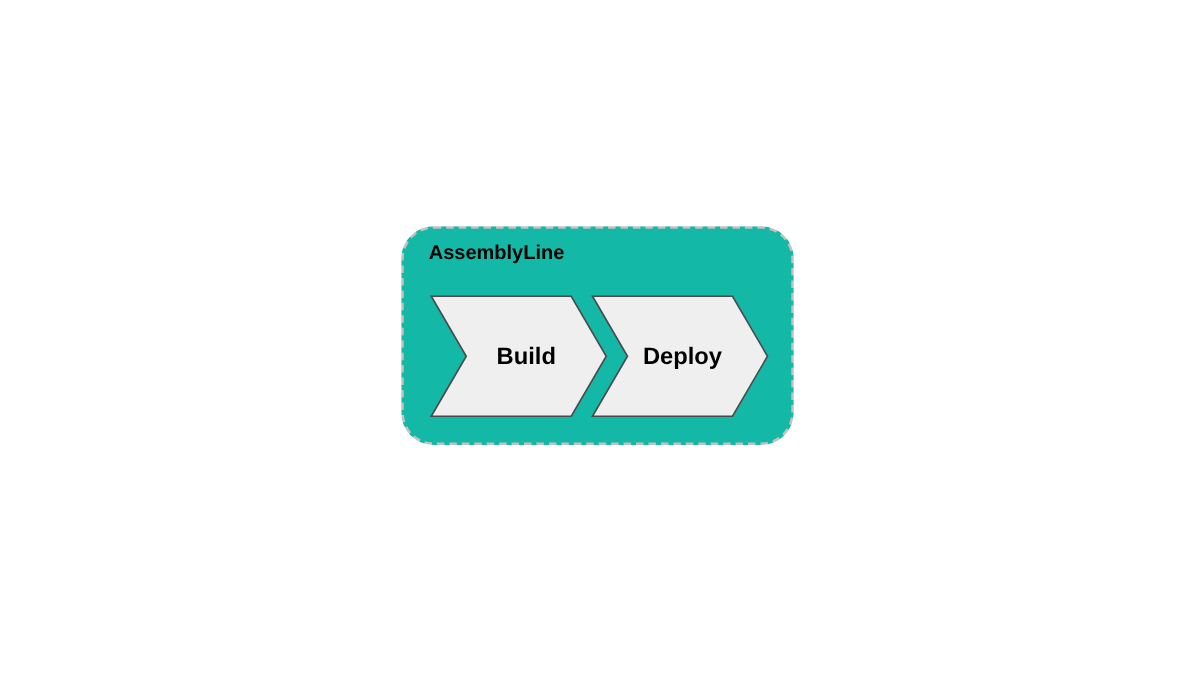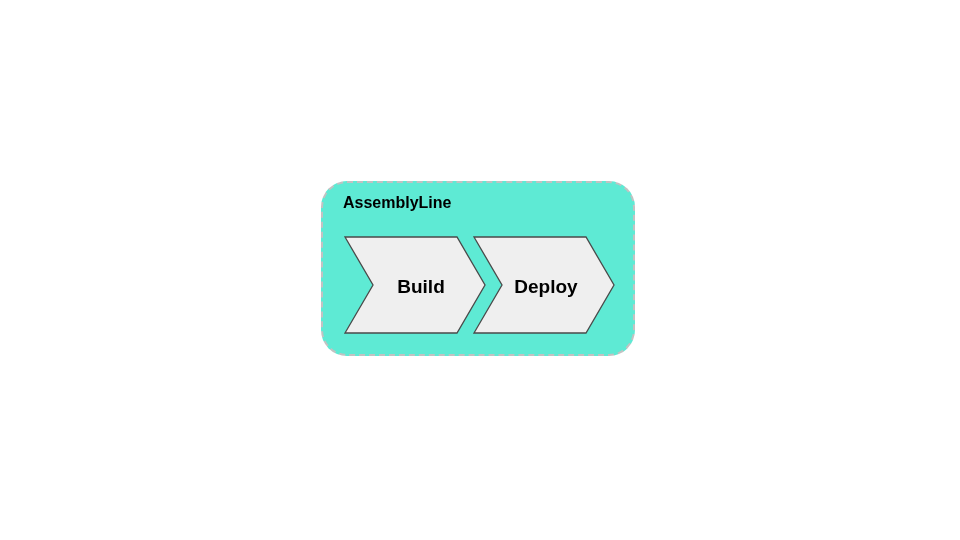--- a/index.html
+++ b/index.html
@@ -17,21 +17,21 @@
   }
   .group-box {
     position: absolute;
     left: 321px;
     top: 181px;
     width: 314px;
     height: 175px;
     box-sizing: border-box;
     border: 2px dashed #c2c2c2;
     border-radius: 26px;
-    background: #5eead4;
+    background: #14b8a6;
   }
   .group-label {
     position: absolute;
     left: 20px;
     top: 11px;
     font-size: 16px;
     font-weight: bold;
     color: #000000;
     white-space: nowrap;
   }

